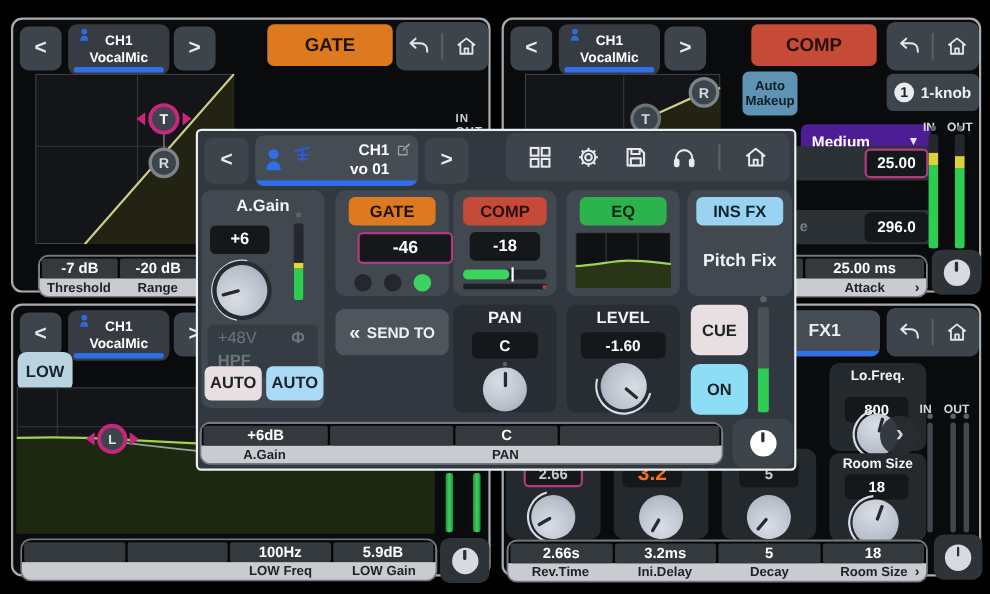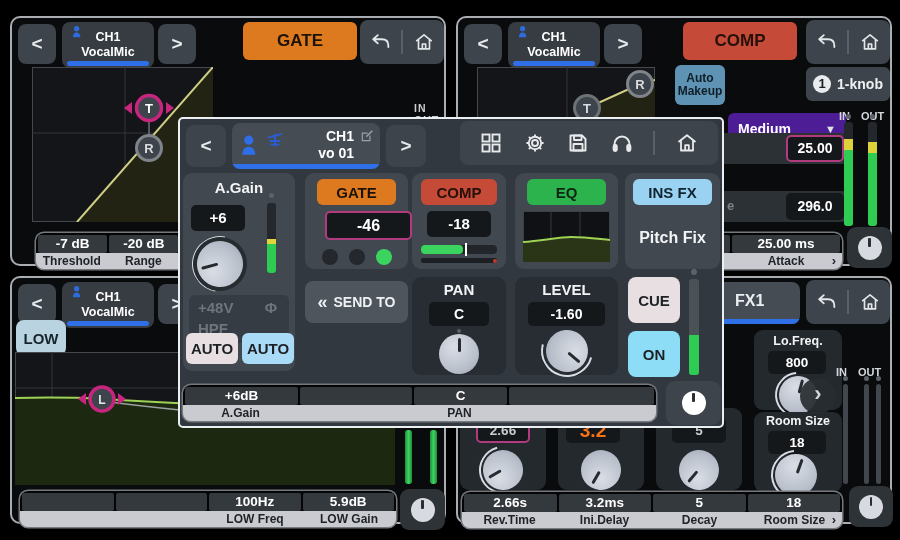--- a/index.html
+++ b/index.html
@@ -257,21 +257,21 @@
     <svg width="22" height="22" viewBox="0 0 24 24" fill="none" stroke="#e3e7ea" stroke-width="2" stroke-linecap="round" stroke-linejoin="round">
           <path d="M8.5 4.5 3.5 9l5 4.5M3.5 9H13c4.4 0 7 2.8 7 7v1.5"></path>
         </svg>
     <div class="sep"></div>
     <svg width="22" height="22" viewBox="0 0 24 24" fill="none" stroke="#e3e7ea" stroke-width="1.8" stroke-linejoin="round">
           <path d="M3.5 11 12 4.2 20.5 11M6 9.5V19.5H18V9.5M10.2 19.5V14.2h3.6v5.3"></path>
         </svg>
   </div>
   <div class="pdark" style="left:296px;top:52px;width:88px;height:80px;background:#24292e">
     <div class="blab" style="top:4px;font-size:12.5px">Lo.Freq.</div>
-    <div class="vbox" style="left:14px;top:21px;width:58px;height:23px;font-size:13.5px;line-height:23px">800</div>
+    <div class="vbox" style="left:14px;top:31px;width:58px;height:23px;font-size:13.5px;line-height:23px">800</div>
     <div class="arc" style="left:21px;top:42px;width:46px;height:46px;transform:rotate(40deg)"></div>
     <div class="knob" style="left:25px;top:46px;width:38px;height:38px;--r:15deg"></div>
   </div>
   <div class="pdark" style="left:296px;top:134px;width:88px;height:80px;background:#24292e">
     <div class="blab" style="top:2px;font-size:12.5px">Room Size</div>
     <div class="vbox" style="left:14px;top:19px;width:58px;height:23px;font-size:13.5px;line-height:23px">18</div>
     <div class="arc" style="left:17px;top:38px;width:50px;height:50px;transform:rotate(40deg)"></div>
     <div class="knob" style="left:21px;top:42px;width:42px;height:42px;--r:20deg"></div>
   </div>
   <div class="pdark" style="left:2px;top:130px;width:86px;height:82px;background:#24292e">
@@ -368,21 +368,21 @@
     <div class="blab" style="top:6px">A.Gain</div>
     <div class="vbox" style="left:8px;top:32px;width:54px;height:26px;font-size:15px;line-height:26px">+6</div>
     <div class="pdot" style="left:86px;top:20px;width:5px;height:5px"></div>
     <div class="meter" style="left:84px;top:30px;width:9px;height:70px">
           <div class="mf" style="height:42%"></div>
           <div class="my" style="bottom:42%"></div>
         </div>
     <div class="arc" style="left:9px;top:63px;width:56px;height:56px;transform:rotate(55deg)"></div>
     <div class="knob ring" style="left:14px;top:68px;width:46px;height:46px;--r:-105deg"></div>
     <div class="abs" style="left:6px;top:122px;width:100px;height:48px;background:#353c43;border-radius:6px">
-      <span style="position:absolute;left:9px;top:4px;color:#6e757d;font-weight:bold;font-size:15px">+48V</span>
+      <span style="position:absolute;left:9px;top:4px;color:#6e757d;font-weight:normal;font-size:15px">+48V</span>
       <span style="position:absolute;right:12px;top:4px;color:#6e757d;font-weight:bold;font-size:15px">Φ</span>
       <span style="position:absolute;left:9px;top:25px;color:#6e757d;font-weight:bold;font-size:15px">HPF</span>
     </div>
     <div class="cbtn" style="left:3px;top:160px;width:52px;height:31px;background:#e7dfe1;color:#1d2125">AUTO</div>
     <div class="cbtn" style="left:59px;top:160px;width:52px;height:31px;background:#a9daf6;color:#1d2125">AUTO</div>
   </div>
 
   <div class="pblock" style="left:125px;top:54px;width:103px;height:96px">
     <div class="cbtn" style="left:12px;top:6px;width:79px;height:26px;background:#dd7a1f;color:#1d1206">GATE</div>
     <div class="vbox mag" style="left:20px;top:38px;width:87px;height:29px;font-size:16px;line-height:25px">-46</div>

